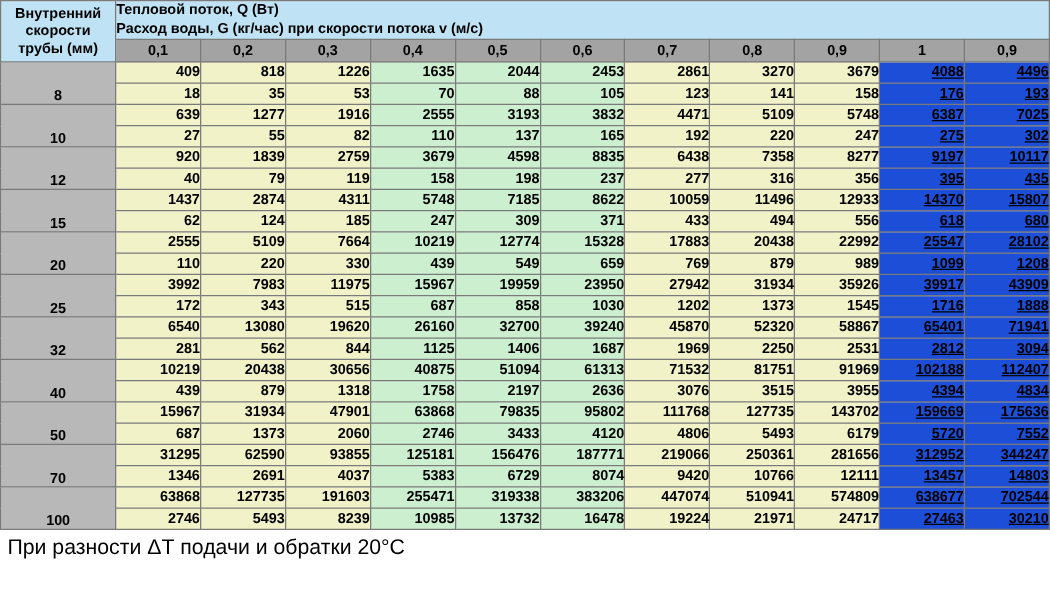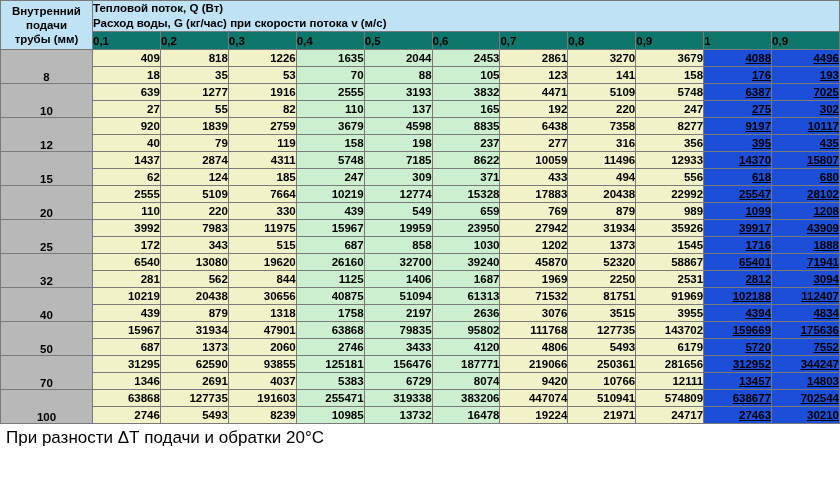--- a/index.html
+++ b/index.html
@@ -41,22 +41,22 @@
   }
   .hdr-corner {
     background: #bfe3f5;
     text-align: center;
     font-size: 11.5px;
     font-weight: bold;
     line-height: 14px;
     padding: 2px 1px;
   }
   .hdr-speed {
-    background: #0f766e;
-    text-align: left;
+    background: #a3a3a3;
+    text-align: center;
     font-size: 12px;
     font-weight: bold;
     padding: 2px 5px 2px 2px;
     height: 17px;
     margin-top: 12px;
   }
   .dia-cell {
     background: #b8b8b8;
     text-align: center;
     font-size: 12.5px;
@@ -90,21 +90,21 @@
 
 <div id="wrap">
   <table class="grid">
     <colgroup>
       <col class="colgroup-dia">
     </colgroup>
     <thead>
       <tr>
         <th class="hdr-corner" rowspan="2">
           <div>Внутренний</div>
-          <div>подачи</div>
+          <div>скорости</div>
           <div>трубы (мм)</div>
         </th>
         <th class="hdr-title" colspan="11">
           <div>Тепловой поток, Q (Вт)</div>
           <div>Расход воды, G (кг/час) при скорости потока v (м/с)</div>
         </th>
       </tr>
       <tr id="speed-row">
           <th class="hdr-speed">0,1</th>
           <th class="hdr-speed">0,2</th>

